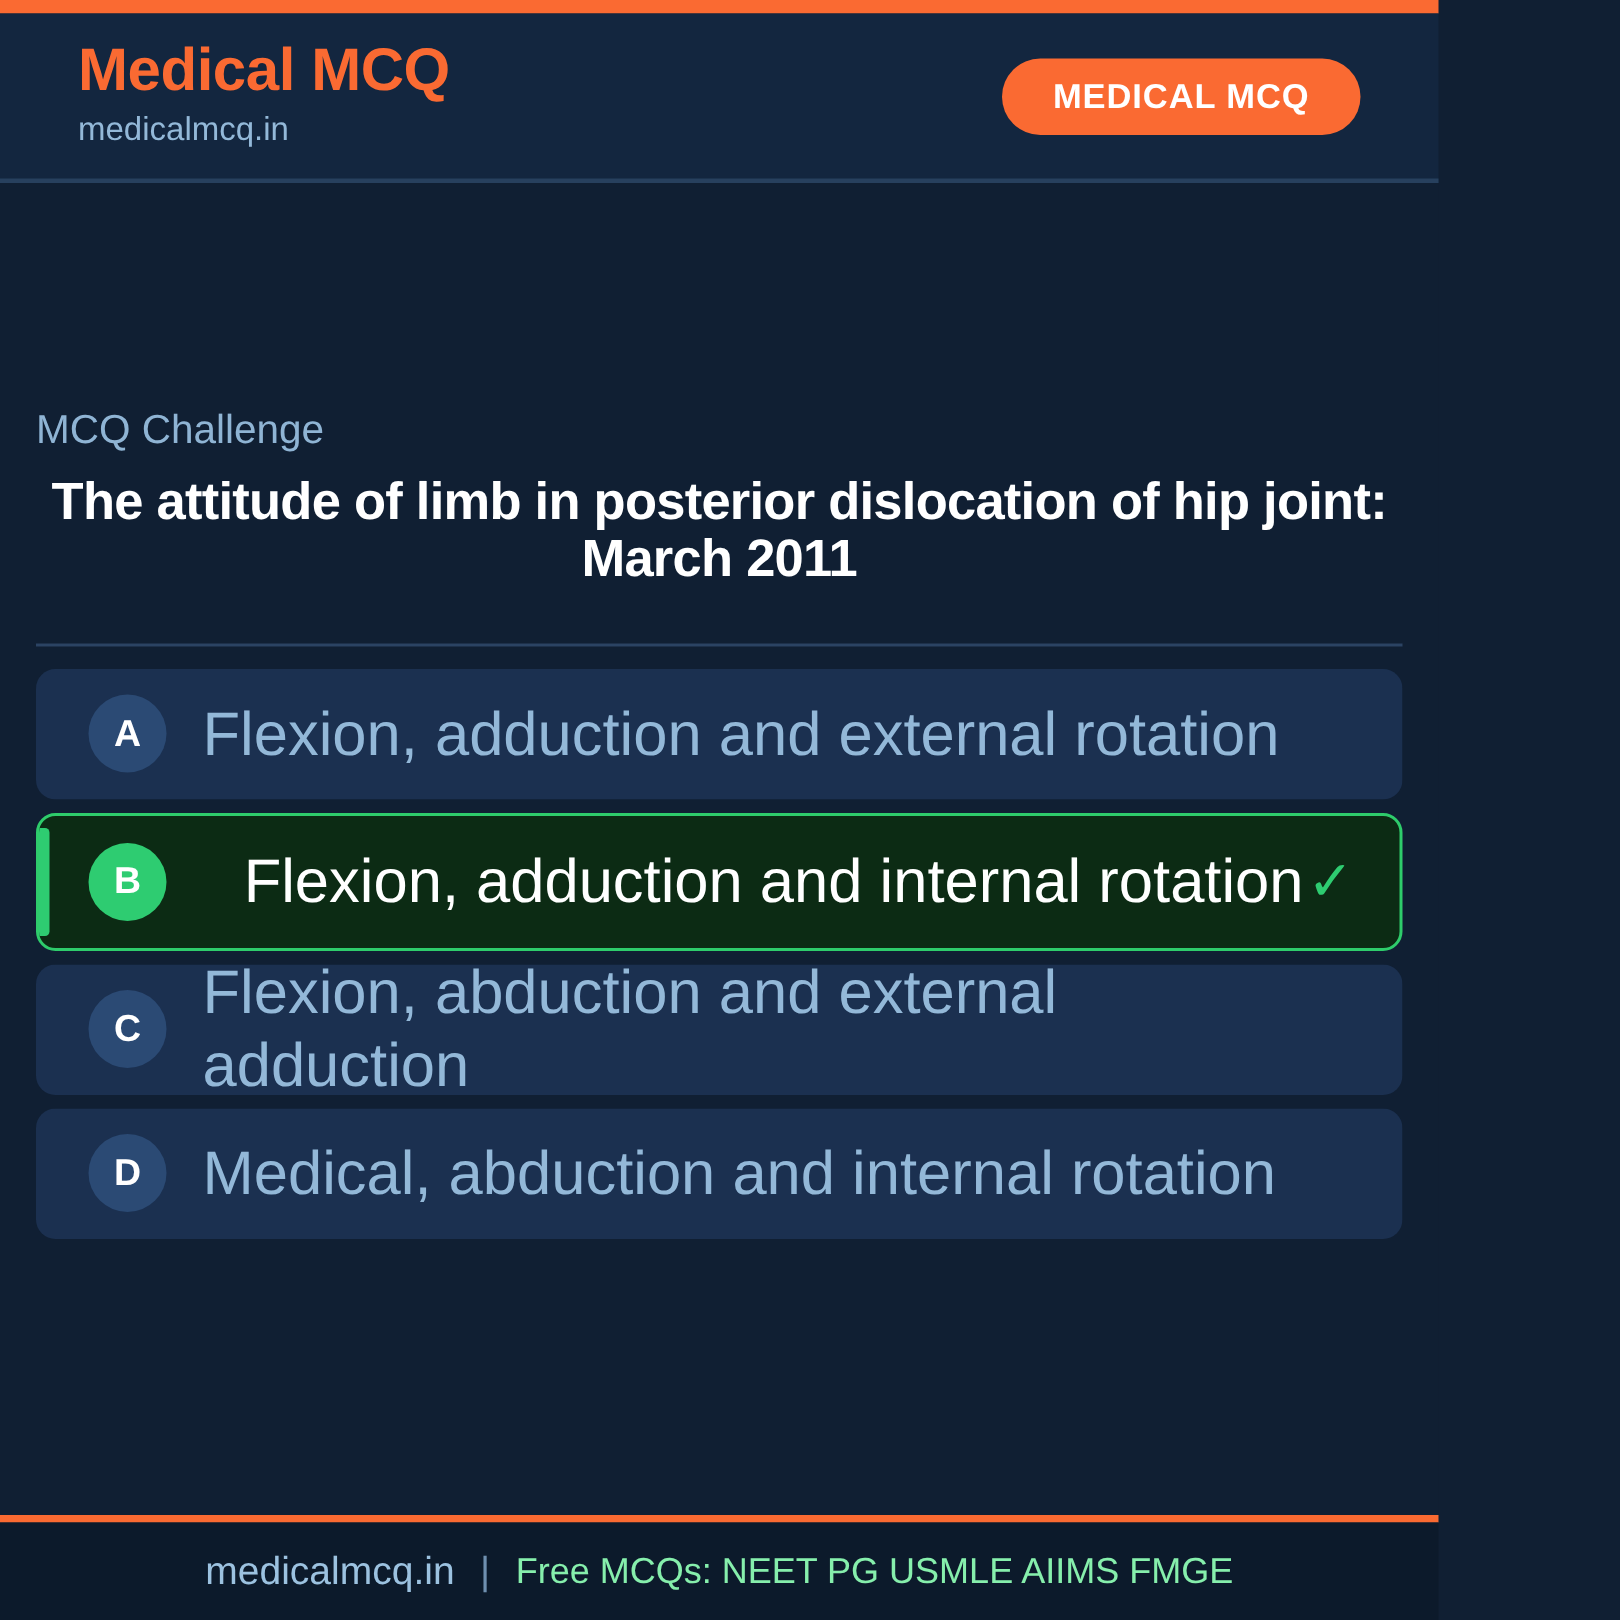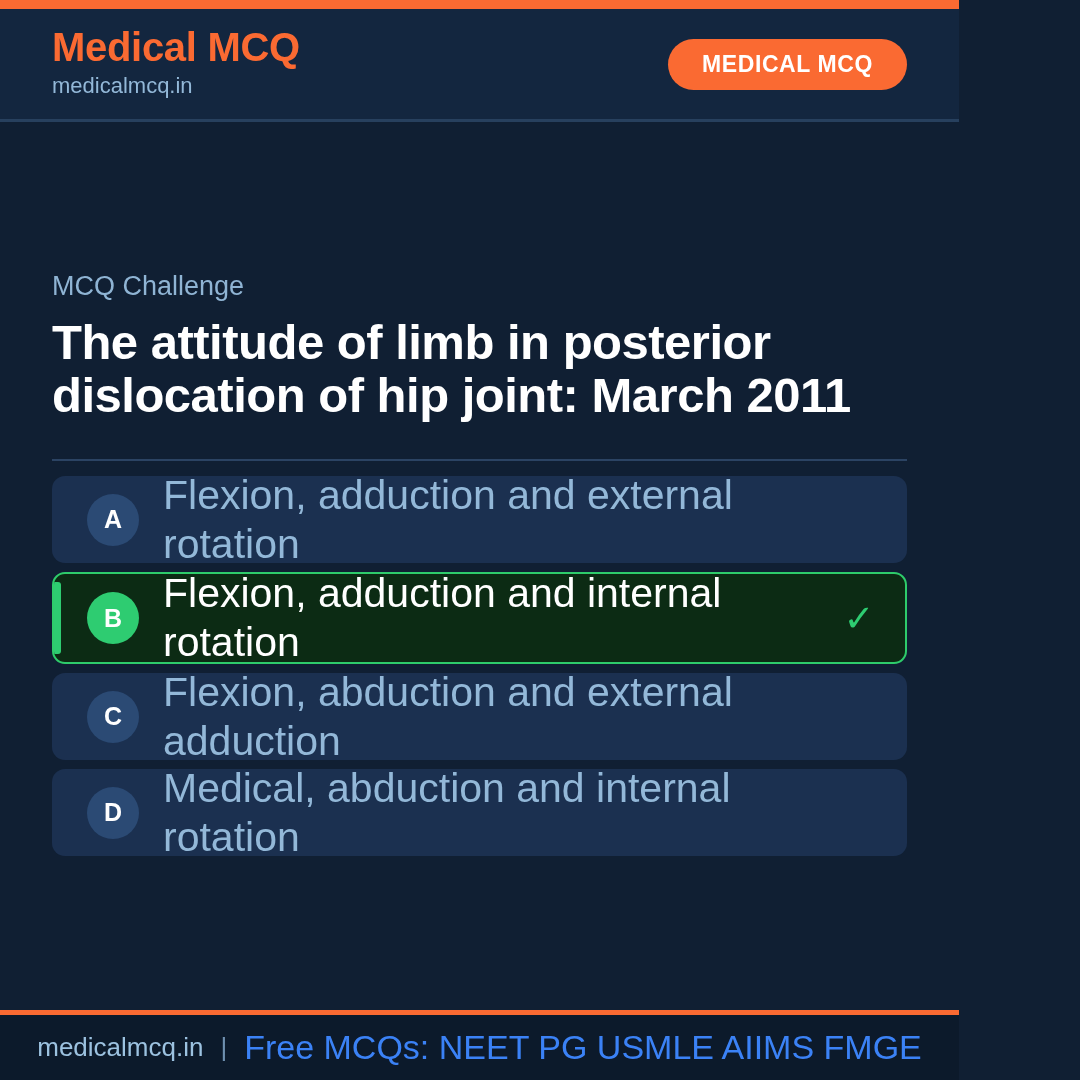--- a/index.html
+++ b/index.html
@@ -68,40 +68,41 @@
     font-weight: bold;
     letter-spacing: 0.6px;
     padding: 12px 34px;
     border-radius: 999px;
     white-space: nowrap;
   }
 
   
   .main {
     flex: 1 1 auto;
-    padding: 0 52px;
+    padding: 0 24px;
     display: flex;
     flex-direction: column;
     justify-content: flex-start;
     box-sizing: border-box;
     border-radius: 17px;
   }
   .eyebrow {
     color: #8fb4d4;
     font-size: 27px;
     margin-top: 148px;
     line-height: 1.2;
   }
   .q-title {
     color: #ffffff;
-    font-size: 49px;
+    font-size: 35px;
     font-weight: bold;
     line-height: 1.08;
     margin-top: 14px;
     letter-spacing: -0.5px;
+    text-align: center;
   }
   .divider {
     height: 2px;
     background: #2b4363;
     margin-top: 37px;
     margin-bottom: 15px;
   }
 
   
   .options {
@@ -165,20 +166,21 @@
     width: 7px;
     background: #2ecc71;
     border-radius: 0 3px 3px 0;
   }
   .option.correct .badge {
     background: #2ecc71;
     color: #ffffff;
   }
   .option.correct .opt-text {
     color: #ffffff;
+    text-align: right;
   }
   .option.correct .check {
     color: #2ecc71;
   }
 
   
   .footer-rule {
     flex: 0 0 auto;
     height: 5px;
     background: #fa6a32;
@@ -195,22 +197,22 @@
   .footer-text {
     color: #9cc2e0;
     font-size: 26px;
     white-space: nowrap;
   }
   .footer-sep {
     color: #6f90b0;
     font-size: 26px;
   }
   .footer-tags {
-    color: #3b82f6;
-    font-size: 34px;
+    color: #86efac;
+    font-size: 24px;
     white-space: nowrap;
   }
 </style>
 </head>
 <body>
 
 <div class="page">
 
   <div class="top-accent"></div>
 

